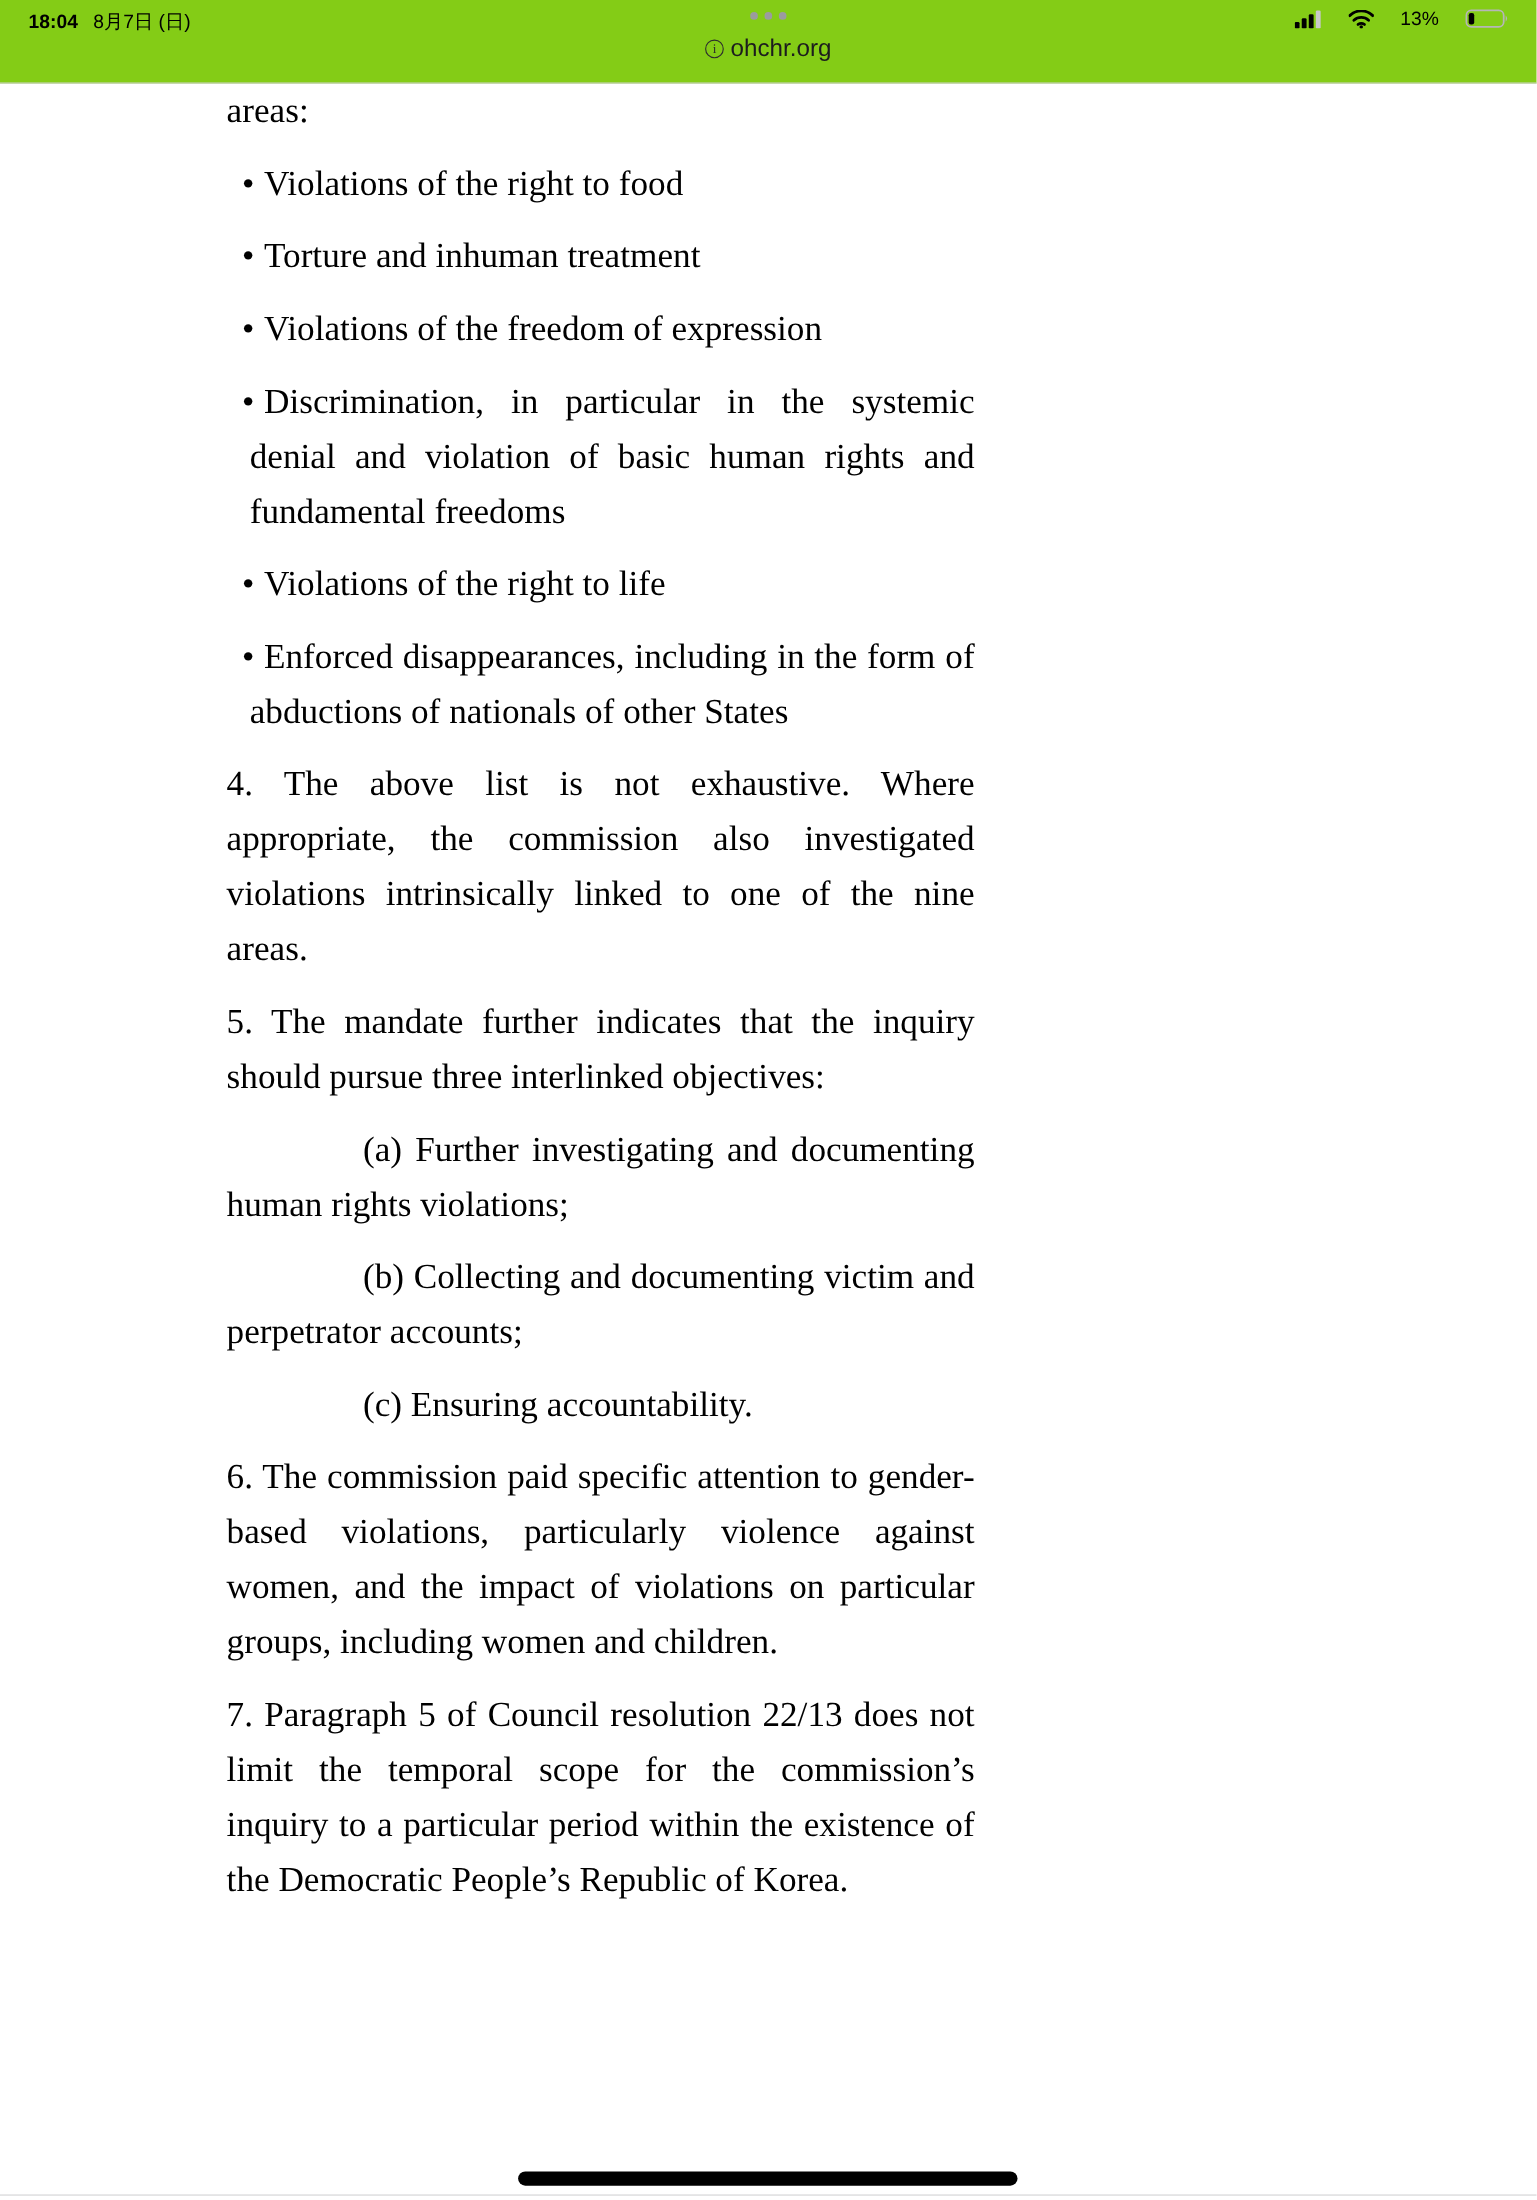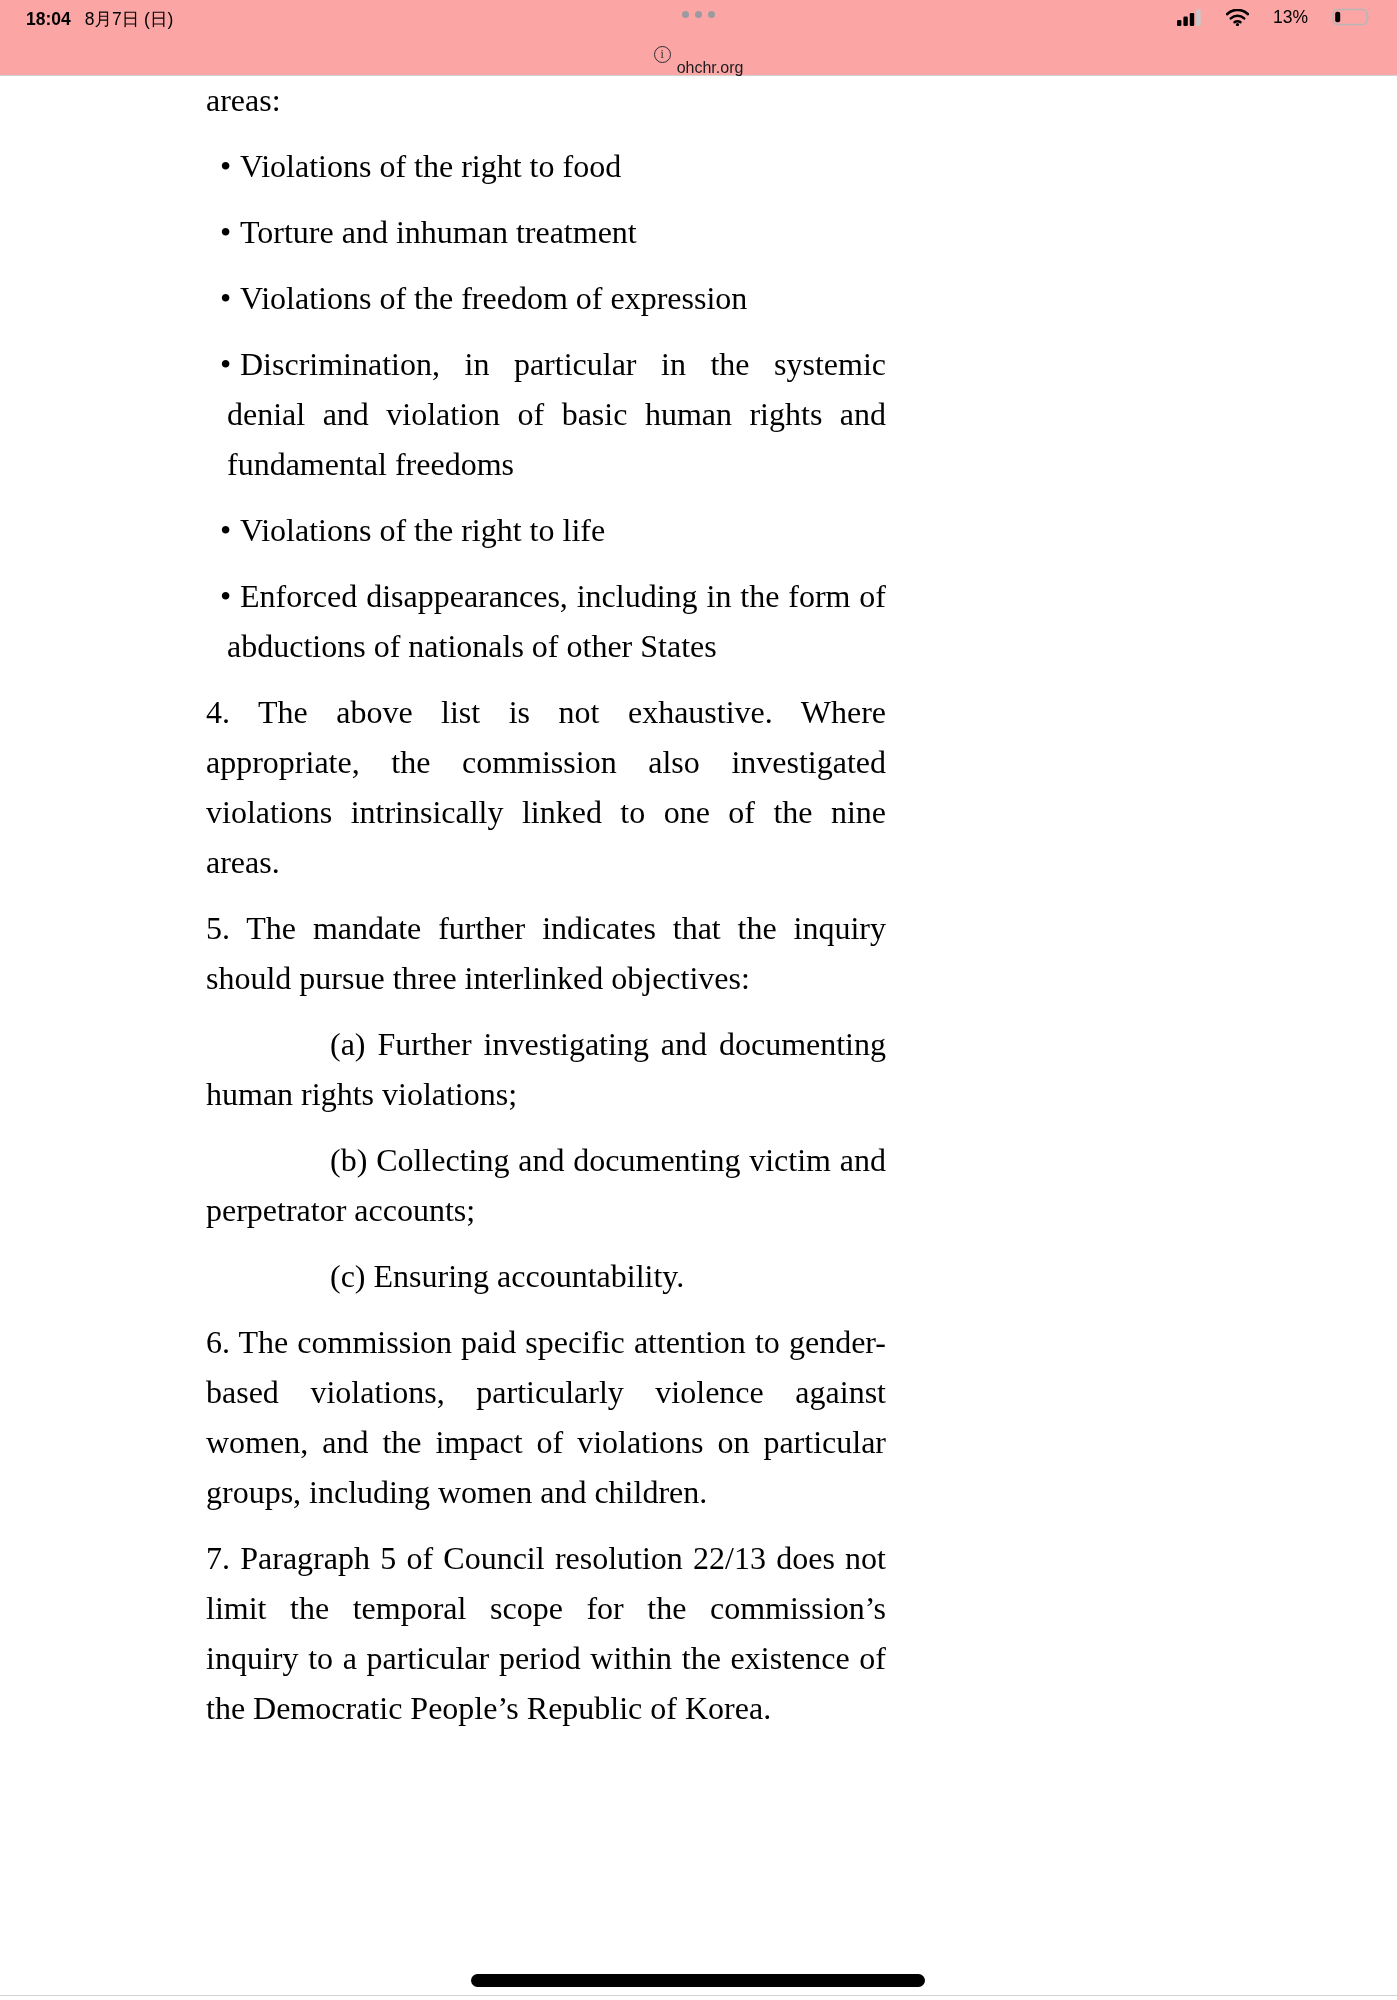--- a/index.html
+++ b/index.html
@@ -2,38 +2,38 @@
 <html><head>
 <meta charset="utf-8">
 <style>
   html,body{margin:0;padding:0;}
   body{
     width:1397px;height:2000px;position:relative;background:#ffffff;
     font-family:"Liberation Serif","DejaVu Serif",serif;color:#000;overflow:hidden;
   }
   
   .toolbar{
-    position:absolute;top:0;left:0;width:1397px;height:75px;background:#fca5a5;
+    position:absolute;top:0;left:0;width:1397px;height:75px;background:#84cc16;
     border-bottom:1px solid #d2d2d4;z-index:20;
     font-family:"Liberation Sans","DejaVu Sans",sans-serif;
   }
   .status-left{position:absolute;left:26px;top:7px;font-size:17.5px;color:#000;display:flex;gap:14px;align-items:baseline;}
   .status-time{font-weight:600;}
   .status-date{font-weight:400;}
   .status-right{position:absolute;right:25px;top:7px;display:flex;align-items:center;gap:24px;height:20px;}
   .battery-pct{font-size:17.5px;color:#000;font-weight:400;}
   .menu-dots{position:absolute;left:0;right:0;top:11px;display:flex;justify-content:center;gap:6px;}
   .menu-dots i{width:7px;height:7px;border-radius:50%;background:#9b9b9f;display:block;}
   .url-row{position:absolute;left:0;right:0;top:31px;display:flex;justify-content:center;align-items:center;gap:6px;}
   .info-circle{
     width:15px;height:15px;border:1.5px solid #2c2c2e;border-radius:50%;
     display:flex;align-items:center;justify-content:center;
     font-family:"Liberation Serif",serif;font-size:12px;line-height:1;color:#2c2c2e;
   }
-  .url-text{font-size:16px;color:#1c1c1e;margin-top:28px;}
+  .url-text{font-size:22px;color:#1c1c1e;}
   
   .page{
     position:absolute;top:75px;left:206px;width:680px;
     font-size:32px;line-height:50px;text-align:justify;z-index:1;
   }
   .intro{margin:0;}
   ul.bullets{list-style:none;margin:0;padding:0;}
   ul.bullets li{
     position:relative;margin-top:16px;padding-left:21px;text-indent:13px;
   }

